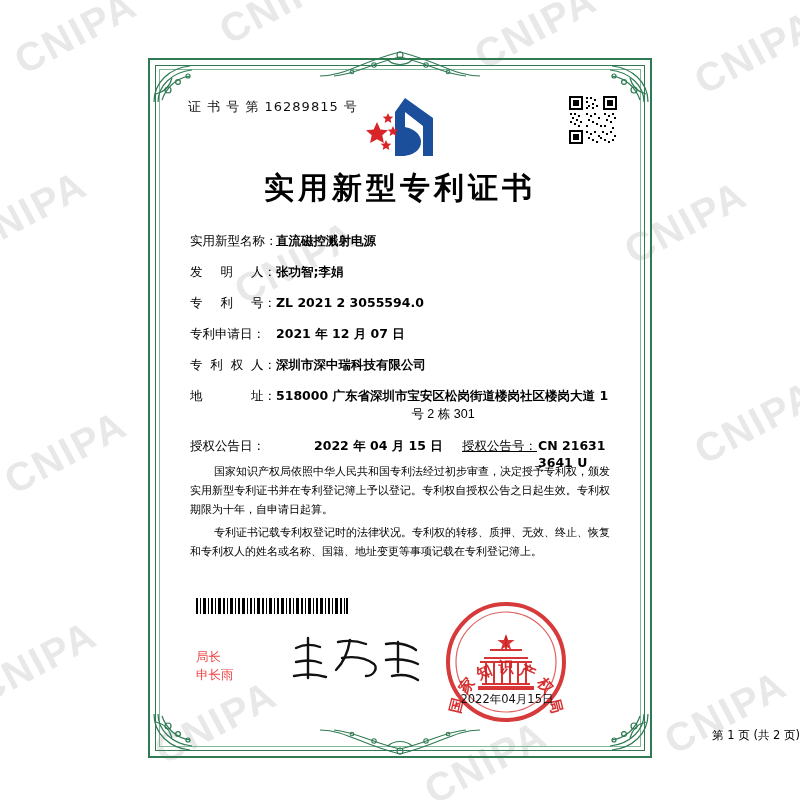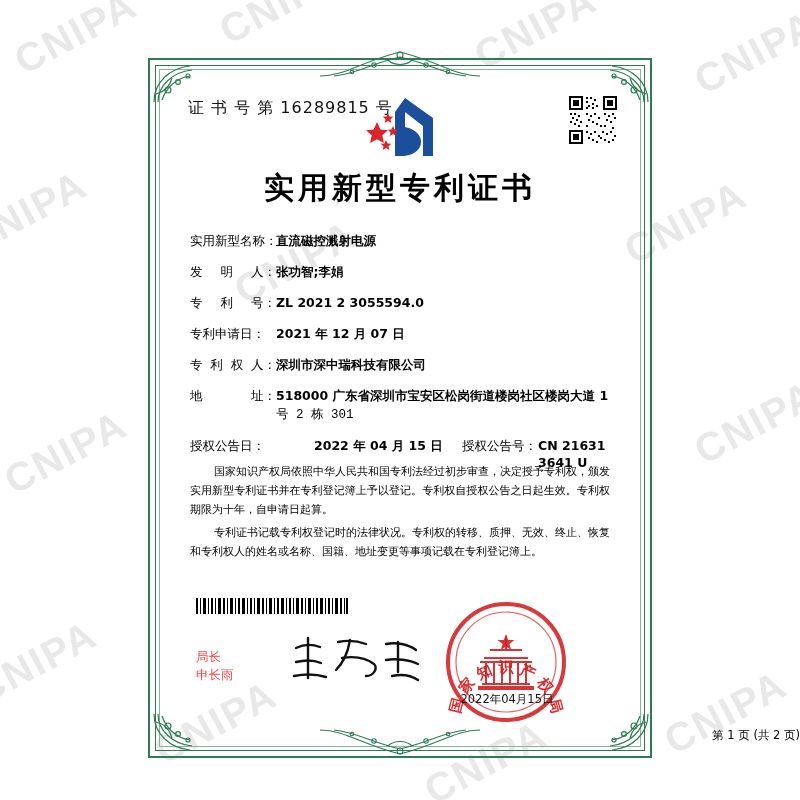--- a/index.html
+++ b/index.html
@@ -99,21 +99,21 @@
     color: #2e7a52;
     transform: scaleY(-1);
   }
   .ornament-top svg, .ornament-bottom svg { width:100%; height:100%; display:block; }
 
   
   .cert-no {
     position: absolute;
     left: 188px;
     top: 98px;
-    font-size: 16px;
+    font-size: 13px;
     color: #111;
     letter-spacing: 1px;
     font-family: "DejaVu Sans", sans-serif;
   }
   #qr-code {
     position: absolute;
     left: 567px;
     top: 94px;
     width: 52px;
     height: 52px;
@@ -166,24 +166,25 @@
   }
   .field-label.spread > span { display: inline-block; }
   .field-value {
     flex: 1;
     word-break: break-all;
     font-weight: bold;
   }
   .addr-line2 {
     margin-left: 86px;
     font-size: 12.5px;
-    font-family: Liberation Mono, monospace;
+    font-family: Liberation Sans, sans-serif;
     margin-top: -12px;
     margin-bottom: 14px;
     color: #000;
+    text-align: center;
   }
 
   
   .body-text {
     position: absolute;
     left: 190px;
     top: 462px;
     width: 420px;
     font-size: 11px;
     line-height: 19px;
@@ -499,21 +500,21 @@
         <span>地</span>
         <span>址：</span>
       </div>
       <div class="field-value">518000 广东省深圳市宝安区松岗街道楼岗社区楼岗大道 1</div>
     </div>
     <div class="addr-line2">号 2 栋 301</div>
 
     <div class="field-row">
       <div class="field-label">授权公告日：</div>
       <div class="field-value" style="flex:0 0 148px;margin-left:38px;">2022 年 04 月 15 日</div>
-      <div class="field-label" style="flex:0 0 76px;">授权公告号：</div>
+      <div class="field-label" style="flex:0 0 76px;text-decoration:underline;">授权公告号：</div>
       <div class="field-value">CN 216313641 U</div>
     </div>
 
   </div>
 
   <div class="body-text">
     <p>国家知识产权局依照中华人民共和国专利法经过初步审查，决定授予专利权，颁发实用新型专利证书并在专利登记簿上予以登记。专利权自授权公告之日起生效。专利权期限为十年，自申请日起算。</p>
     <p>专利证书记载专利权登记时的法律状况。专利权的转移、质押、无效、终止、恢复和专利权人的姓名或名称、国籍、地址变更等事项记载在专利登记簿上。</p>
   </div>
 

